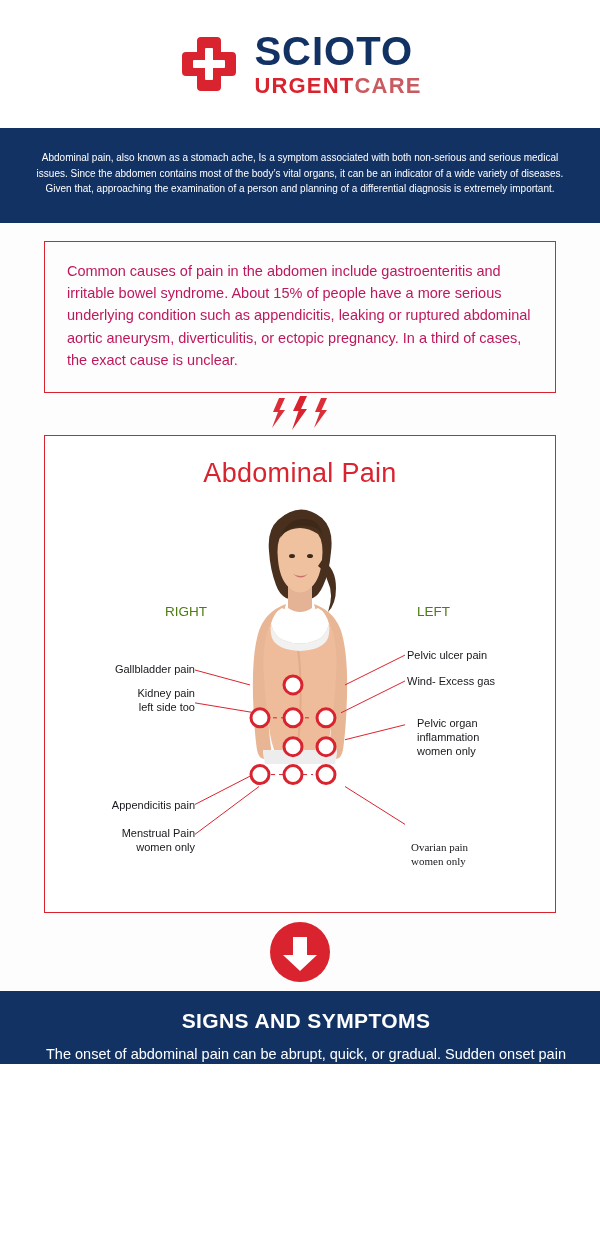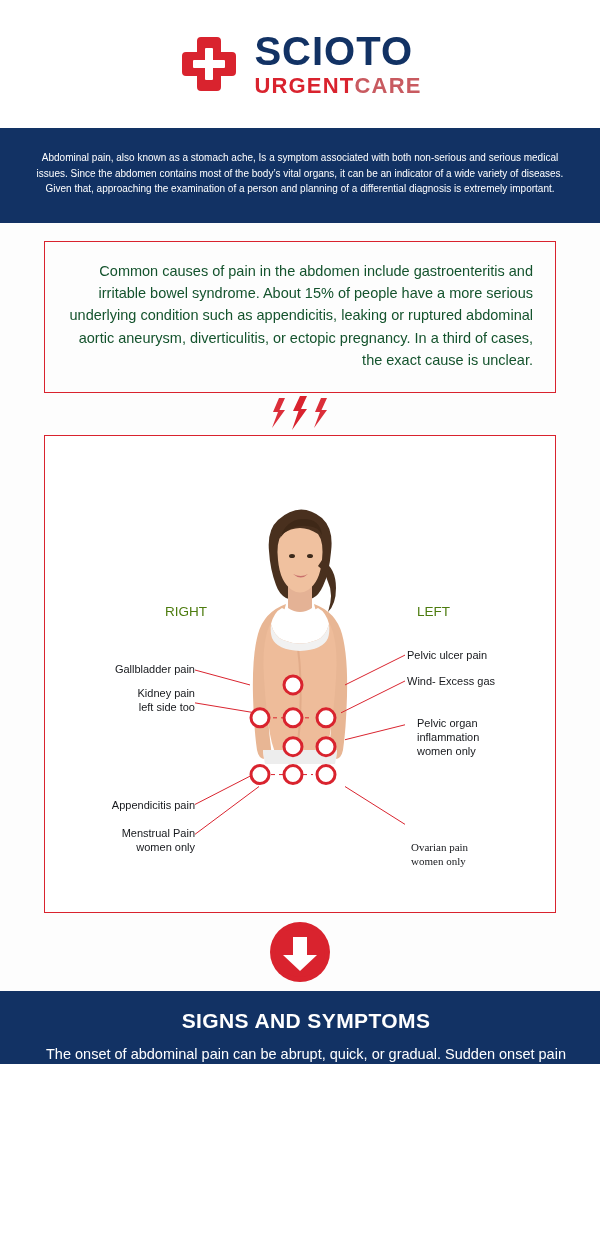--- a/index.html
+++ b/index.html
@@ -61,22 +61,22 @@
   .gap { background: #fdfdfd; height: 18px; }
 
   
   .causes-wrap {
     background: #fdfdfd;
     padding: 0 44px;
   }
   .causes-box {
     border: 1px solid #d9232e;
     padding: 18px 22px 20px 22px;
-    text-align: right;
-    color: #14532d;
+    text-align: left;
+    color: #be185d;
     font-size: 14.5px;
     line-height: 1.55;
     font-weight: 500;
   }
 
   
   .bolt-row {
     height: 42px;
     display: flex;
     align-items: center;
@@ -199,20 +199,21 @@
       <g fill="#d9232e">
         <path d="M14 4 L8 18 L13 18 L7 34 L20 16 L14.5 16 L20 4 Z" opacity=".95"></path>
         <path d="M35 2 L28 17 L33.5 17 L27 36 L42 15 L36 15 L42 2 Z"></path>
         <path d="M56 4 L50 18 L55 18 L49 34 L62 16 L56.5 16 L62 4 Z" opacity=".95"></path>
       </g>
     </svg>
   </div>
 
   <div class="diagram-wrap">
     <div class="diagram-box">
+      <div class="diagram-title">Abdominal Pain</div>
 
       <div class="figure">
         <svg class="fig-svg" width="140" height="390" viewBox="0 0 140 390">
 
           <path d="M48 22 q22 -20 44 -2 q12 11 9 34 q-2 22 -8 34 q-4 9 -10 12 q-14 6 -27 0 q-7 -4 -10 -13 q-6 -16 -7 -34 q-2 -21 9 -31 z" fill="#49301e"></path>
 
           <path d="M58 84 h24 v26 q-12 8 -24 0 z" fill="#e4b295"></path>
 
           <path d="M52 36 q18 -12 36 0 q6 8 4 26 q-2 22 -14 30 q-8 5 -16 0 q-12 -8 -14 -30 q-2 -18 4 -26 z" fill="#f0c19f"></path>
 

